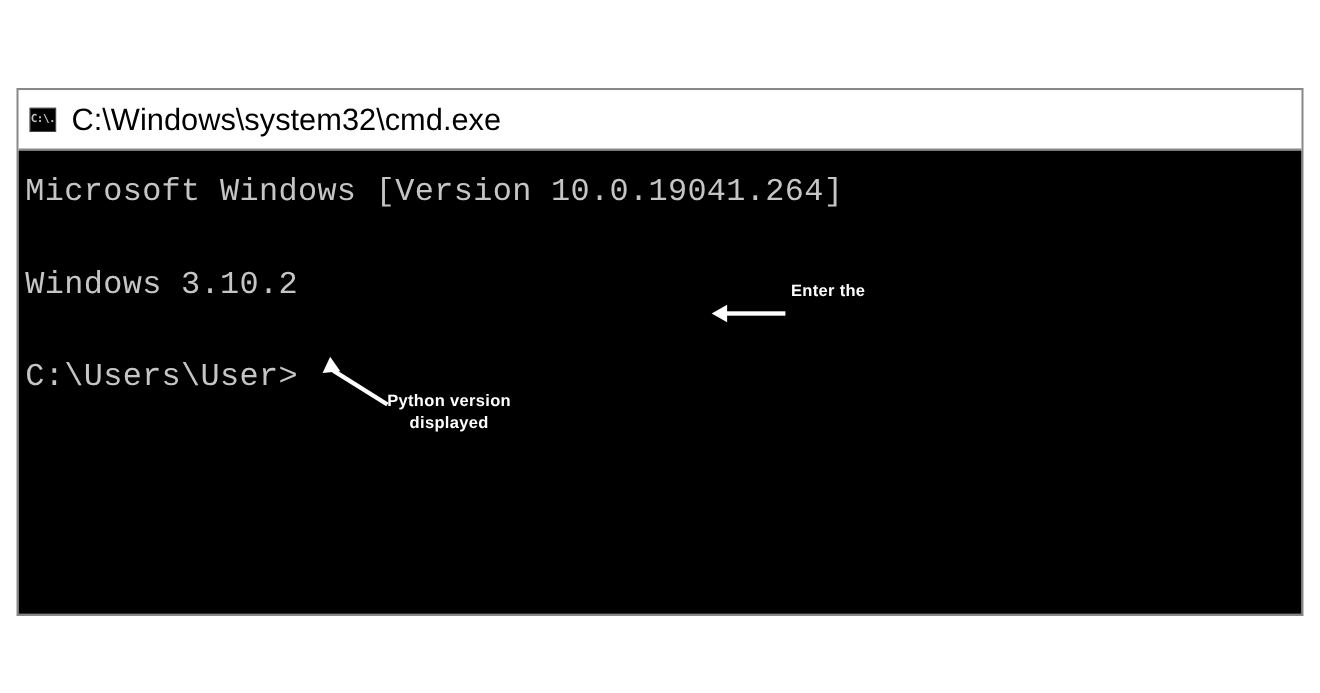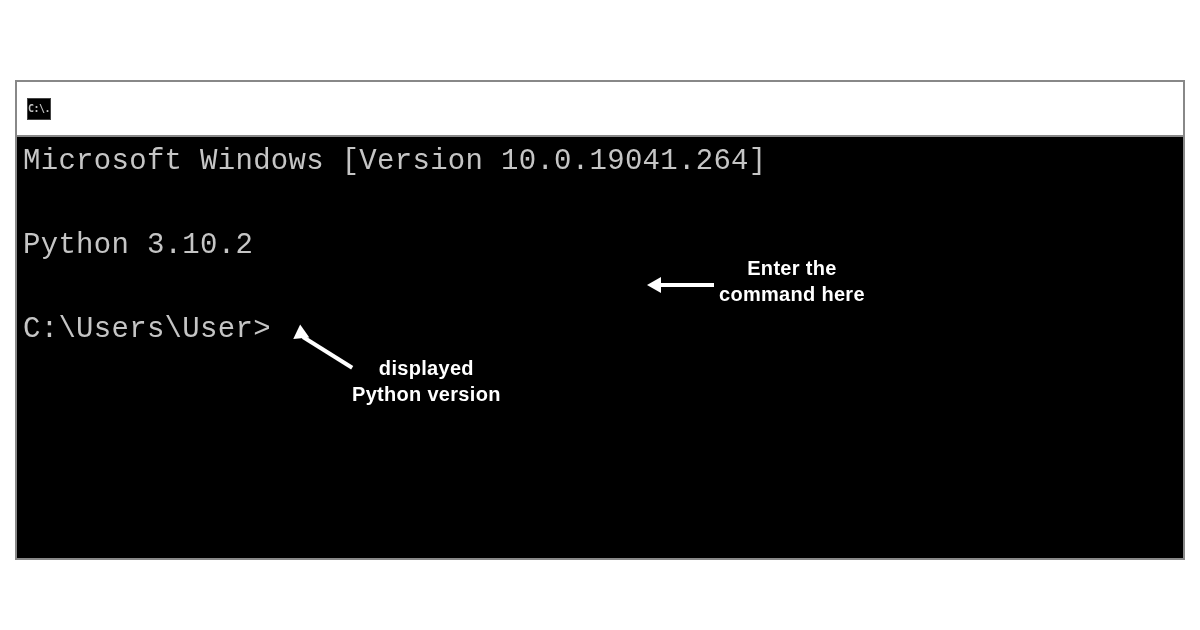--- a/index.html
+++ b/index.html
@@ -46,39 +46,39 @@
       margin-right: 14px;
       letter-spacing: -0.5px;
     }
     .titlebar-text {
       font-size: 28px;
       color: #000000;
     }
     .terminal {
       background: #000000;
       height: calc(100% - 55px);
-      padding: 4px 6px;
+      padding: 17px 6px;
       font-family: Consolas, "Courier New", monospace;
       font-size: 29px;
       color: #c5c5c5;
       line-height: 1.45;
       position: relative;
       letter-spacing: 0.3px;
     }
     .term-line {
       white-space: pre;
     }
     .blank-line {
       height: 42px;
     }
     .annotation {
       position: absolute;
       color: #ffffff;
       font-family: "Segoe UI", Arial, sans-serif;
-      font-size: 20px;
+      font-size: 15px;
       font-weight: 700;
       text-align: center;
       line-height: 1.3;
     }
     .arrow {
       position: absolute;
     }
     .arrow-line {
       position: absolute;
       background: #ffffff;
@@ -108,40 +108,40 @@
     }
   </style>
 </head>
 <body>
 
 <div class="window">
   <div class="titlebar">
     <div class="cmd-icon">
       <span>C:\.</span>
     </div>
+    <div class="titlebar-text">C:\Windows\system32\cmd.exe</div>
   </div>
   <div class="terminal">
     <div class="term-line">Microsoft Windows [Version 10.0.19041.264]</div>
     <div class="blank-line"></div>
-    <div class="term-line">Python 3.10.2</div>
+    <div class="term-line">Windows 3.10.2</div>
     <div class="blank-line"></div>
     <div class="term-line">C:\Users\User&gt;</div>
 
     <div class="arrow" style="top: 146px; left: 630px;">
       <div class="arrow-head-left" style="top: -6px; left: 0;"></div>
       <div class="arrow-line" style="top: 0; left: 12px; width: 55px;"></div>
     </div>
     <div class="annotation" style="top: 118px; left: 702px;">
       <div>Enter the</div>
-      <div>command here</div>
     </div>
 
     <div class="arrow" style="top: 200px; left: 278px;">
       <div class="arrow-head-diag" style="top: -10px; left: -3px; transform: rotate(-35deg);"></div>
       <div class="arrow-diag" style="top: -2px; left: 8px; width: 58px; transform: rotate(32deg);"></div>
     </div>
     <div class="annotation" style="top: 218px; left: 335px;">
+      <div>Python version</div>
       <div>displayed</div>
-      <div>Python version</div>
     </div>
 
   </div>
 </div>
 
 </body></html>

